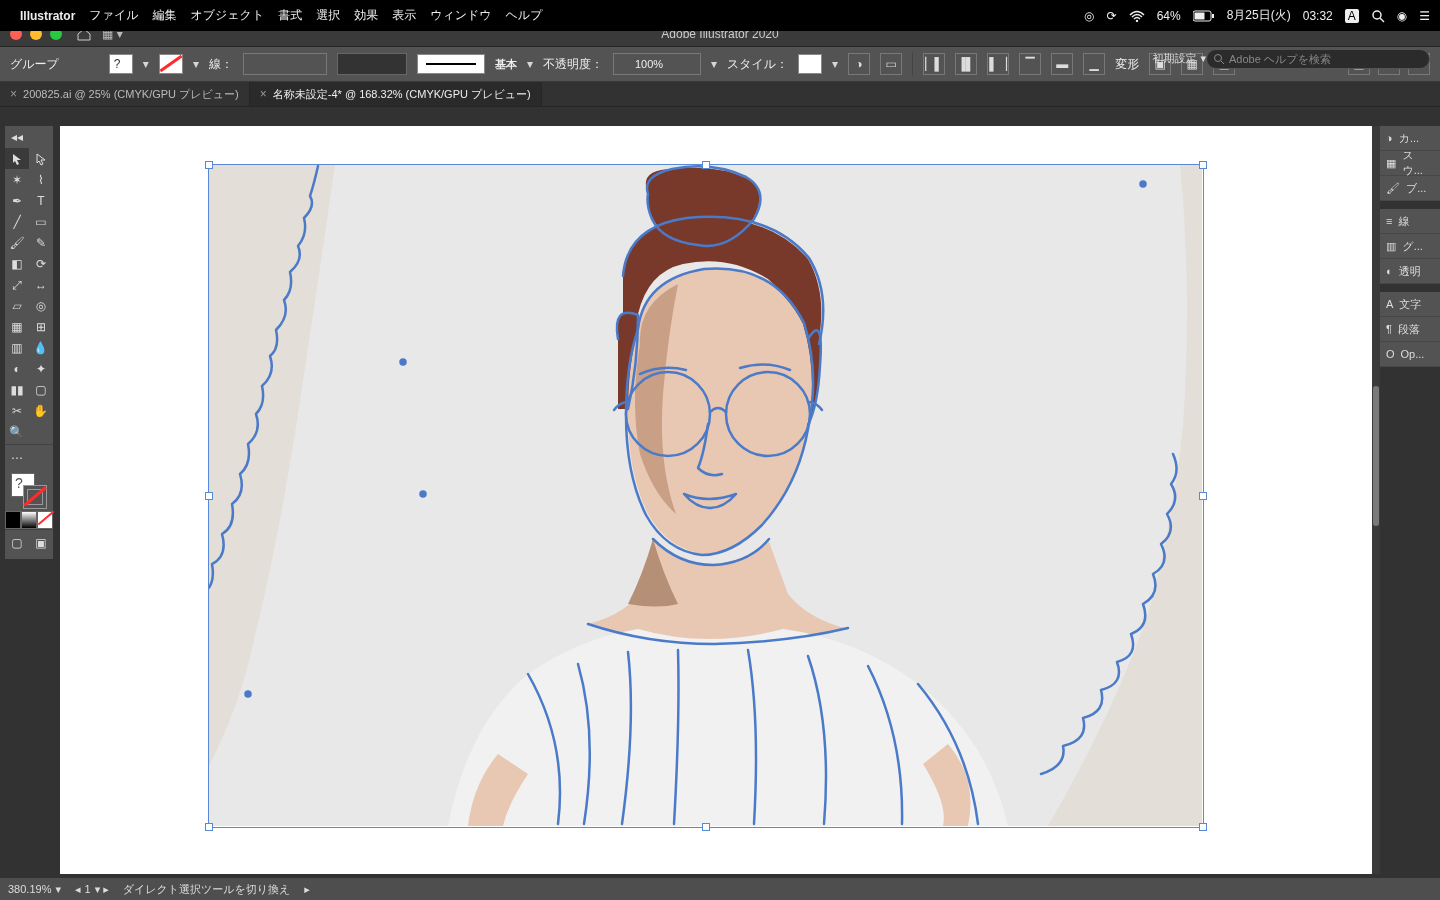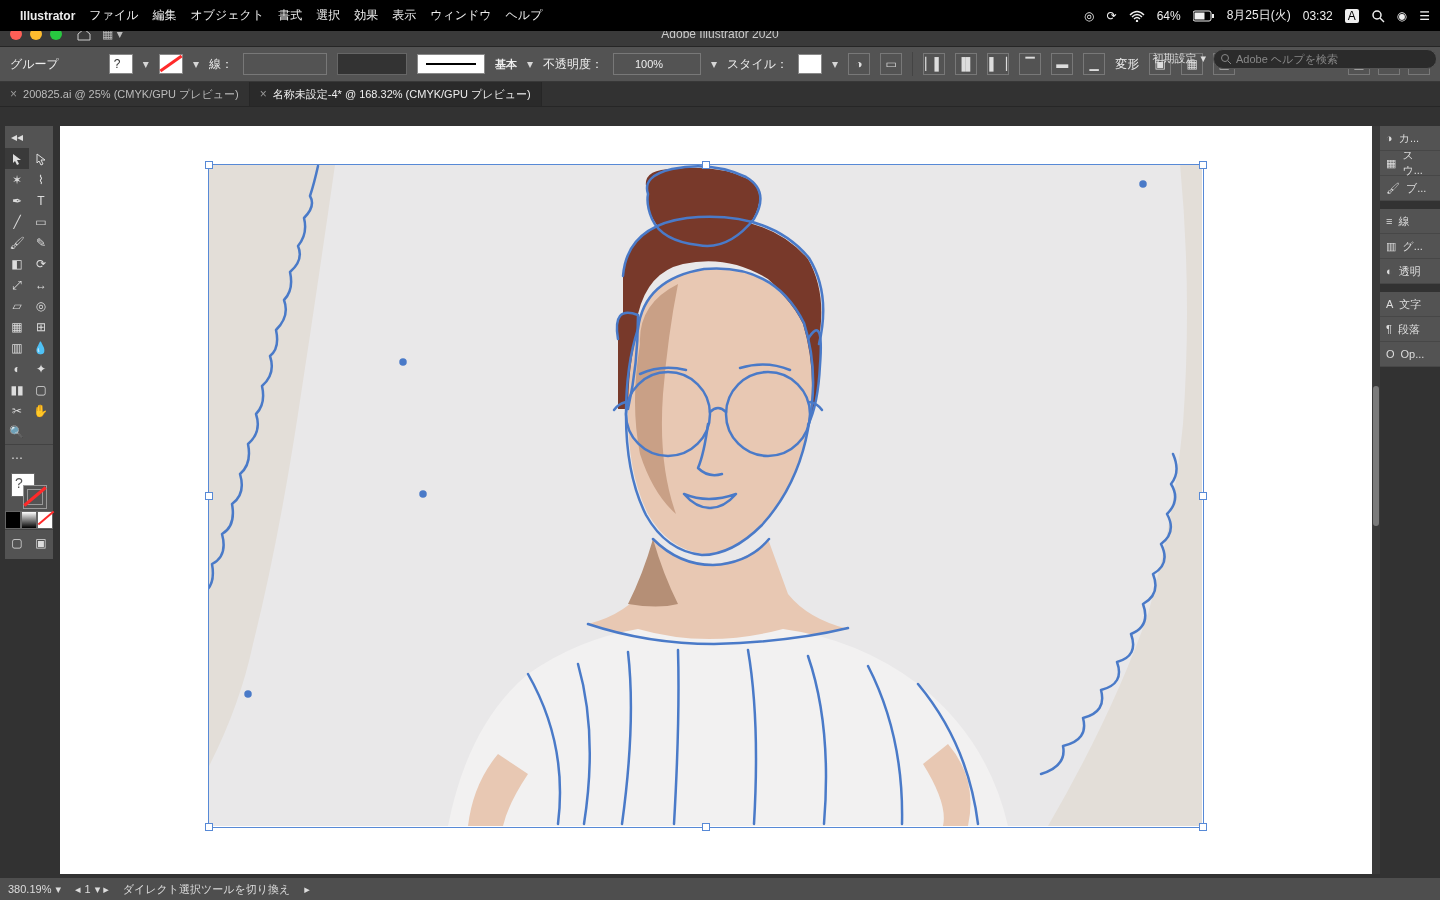--- a/index.html
+++ b/index.html
@@ -34,21 +34,21 @@
 .cb-stroke-preview{width:66px;height:18px;background:#fff;border:1px solid #888;display:flex;align-items:center;justify-content:center;}
 .cb-stroke-line{width:50px;height:2px;background:#000;}
 .cb-sep{width:1px;height:24px;background:#444;}
 .cb-right{margin-left:auto;display:flex;gap:8px;}
 
 .doc-tabs{height:24px;background:#323232;display:flex;align-items:stretch;border-bottom:1px solid #262626;}
 .doc-tab{display:flex;align-items:center;padding:0 10px;color:#bbb;font-size:11px;border-right:1px solid #262626;gap:6px;}
 .doc-tab.active{background:#2a2a2a;color:#eee;}
 .doc-tab .close{font-size:12px;color:#999;}
 .workspace-select{position:absolute;right:234px;top:27px;height:18px;color:#ddd;font-size:11px;display:flex;align-items:center;gap:4px;}
-.search-box{position:absolute;right:3px;top:27px;width:210px;height:18px;background:#2b2b2b;border:1px solid #555;border-radius:10px;display:flex;align-items:center;padding:0 6px;color:#888;font-size:11px;gap:4px;}
+.search-box{position:absolute;right:10px;top:27px;width:210px;height:18px;background:#2b2b2b;border:1px solid #555;border-radius:10px;display:flex;align-items:center;padding:0 6px;color:#888;font-size:11px;gap:4px;}
 
 .tool-panel{position:absolute;left:5px;top:104px;width:48px;background:#535353;display:grid;grid-template-columns:24px 24px;gap:0;padding-bottom:6px;}
 .tool-panel .tool{width:24px;height:21px;display:flex;align-items:center;justify-content:center;color:#ddd;position:relative;}
 .tool-panel .tool.sel{background:#3a3a3a;}
 .tool-panel .tool.wide{grid-column:1/3;height:22px;}
 .tool-panel .divider{grid-column:1/3;height:1px;background:#424242;margin:2px 0;}
 .fill-stroke{grid-column:1/3;height:42px;position:relative;}
 .fs-fill{position:absolute;left:6px;top:4px;width:22px;height:22px;background:#fff;border:1px solid #999;}
 .fs-stroke{position:absolute;left:18px;top:16px;width:22px;height:22px;background:#535353;border:1px solid #999;}
 .fs-stroke::before{content:"";position:absolute;left:3px;top:3px;right:3px;bottom:3px;border:1px solid #999;}

